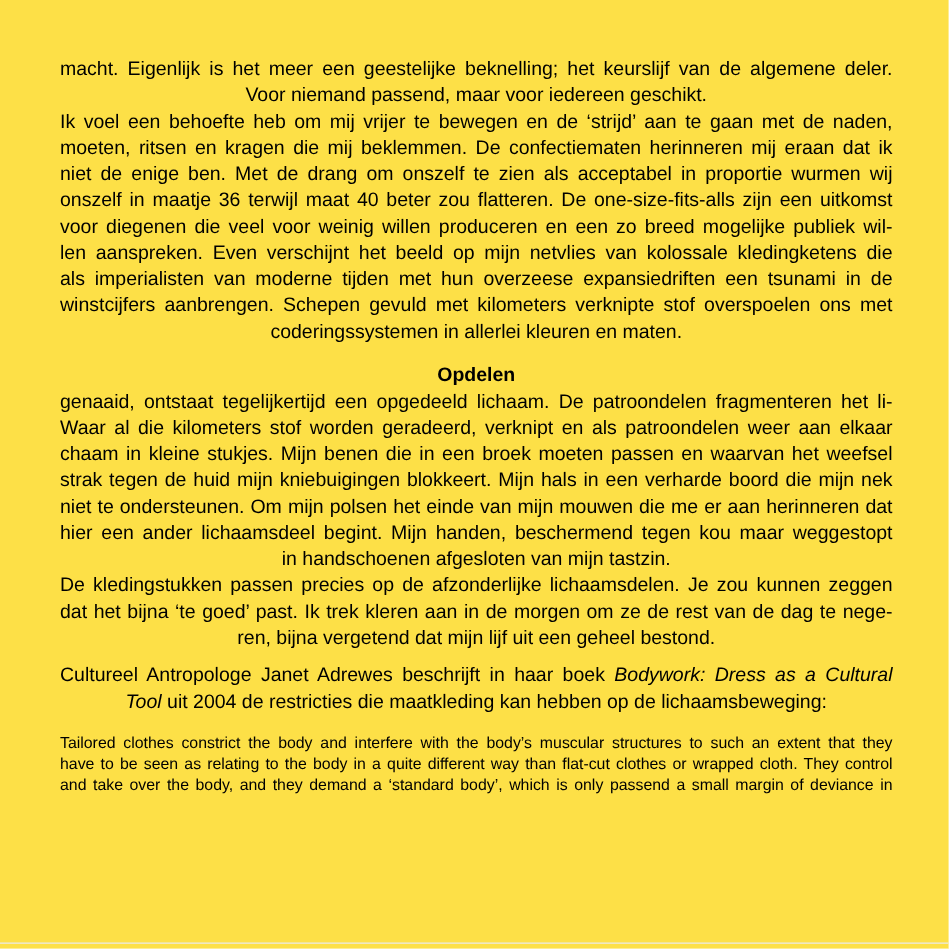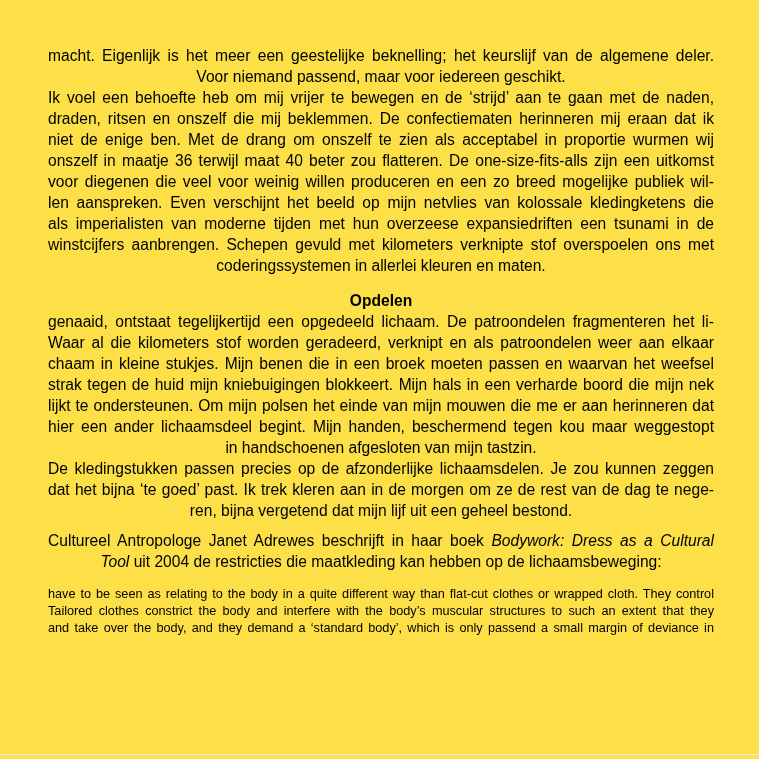--- a/index.html
+++ b/index.html
@@ -62,57 +62,57 @@
 <div class="page">
   <div class="content">
 
     <div class="para">
       <div class="ln just">macht. Eigenlijk is het meer een geestelijke beknelling; het keurslijf van de algemene deler.</div>
       <div class="ln">Voor niemand passend, maar voor iedereen geschikt.</div>
     </div>
 
     <div class="para">
       <div class="ln just">Ik voel een behoefte heb om mij vrijer te bewegen en de ‘strijd’ aan te gaan met de naden,</div>
-      <div class="ln just">draden, ritsen en onszelf die mij beklemmen. De confectiematen herinneren mij eraan dat ik</div>
+      <div class="ln just">moeten, ritsen en kragen die mij beklemmen. De confectiematen herinneren mij eraan dat ik</div>
       <div class="ln just">niet de enige ben. Met de drang om onszelf te zien als acceptabel in proportie wurmen wij</div>
       <div class="ln just">onszelf in maatje 36 terwijl maat 40 beter zou flatteren. De one-size-fits-alls zijn een uitkomst</div>
       <div class="ln just">voor diegenen die veel voor weinig willen produceren en een zo breed mogelijke publiek wil-</div>
       <div class="ln just">len aanspreken. Even verschijnt het beeld op mijn netvlies van kolossale kledingketens die</div>
       <div class="ln just">als imperialisten van moderne tijden met hun overzeese expansiedriften een tsunami in de</div>
       <div class="ln just">winstcijfers aanbrengen. Schepen gevuld met kilometers verknipte stof overspoelen ons met</div>
       <div class="ln">coderingssystemen in allerlei kleuren en maten.</div>
     </div>
 
     <div class="para heading">
       <div class="ln">Opdelen</div>
     </div>
 
     <div class="para">
       <div class="ln just">genaaid, ontstaat tegelijkertijd een opgedeeld lichaam. De patroondelen fragmenteren het li-</div>
       <div class="ln just">Waar al die kilometers stof worden geradeerd, verknipt en als patroondelen weer aan elkaar</div>
       <div class="ln just">chaam in kleine stukjes. Mijn benen die in een broek moeten passen en waarvan het weefsel</div>
       <div class="ln just">strak tegen de huid mijn kniebuigingen blokkeert. Mijn hals in een verharde boord die mijn nek</div>
-      <div class="ln just">lijkt te ondersteunen. Om mijn polsen het einde van mijn mouwen die me er aan herinneren dat</div>
+      <div class="ln just">niet te ondersteunen. Om mijn polsen het einde van mijn mouwen die me er aan herinneren dat</div>
       <div class="ln just">hier een ander lichaamsdeel begint. Mijn handen, beschermend tegen kou maar weggestopt</div>
       <div class="ln">in handschoenen afgesloten van mijn tastzin.</div>
     </div>
 
     <div class="para">
       <div class="ln just">De kledingstukken passen precies op de afzonderlijke lichaamsdelen. Je zou kunnen zeggen</div>
       <div class="ln just">dat het bijna ‘te goed’ past. Ik trek kleren aan in de morgen om ze de rest van de dag te nege-</div>
       <div class="ln">ren, bijna vergetend dat mijn lijf uit een geheel bestond.</div>
     </div>
 
     <div class="para para-e">
       <div class="ln just"><span>Cultureel Antropologe Janet Adrewes beschrijft in haar boek </span><span class="it">Bodywork: Dress as a Cultural</span></div>
       <div class="ln"><span class="it">Tool</span><span> uit 2004 de restricties die maatkleding kan hebben op de lichaamsbeweging:</span></div>
     </div>
 
     <div class="para quote">
+      <div class="ln just">Tailored clothes constrict the body and interfere with the body’s muscular structures to such an extent that they</div>
       <div class="ln just">have to be seen as relating to the body in a quite different way than flat-cut clothes or wrapped cloth. They control</div>
-      <div class="ln just">Tailored clothes constrict the body and interfere with the body’s muscular structures to such an extent that they</div>
       <div class="ln just">and take over the body, and they demand a ‘standard body’, which is only passend a small margin of deviance in</div>
     </div>
 
   </div>
 
   <div class="edge-bottom"></div>
 </div>
 
 </body></html>

